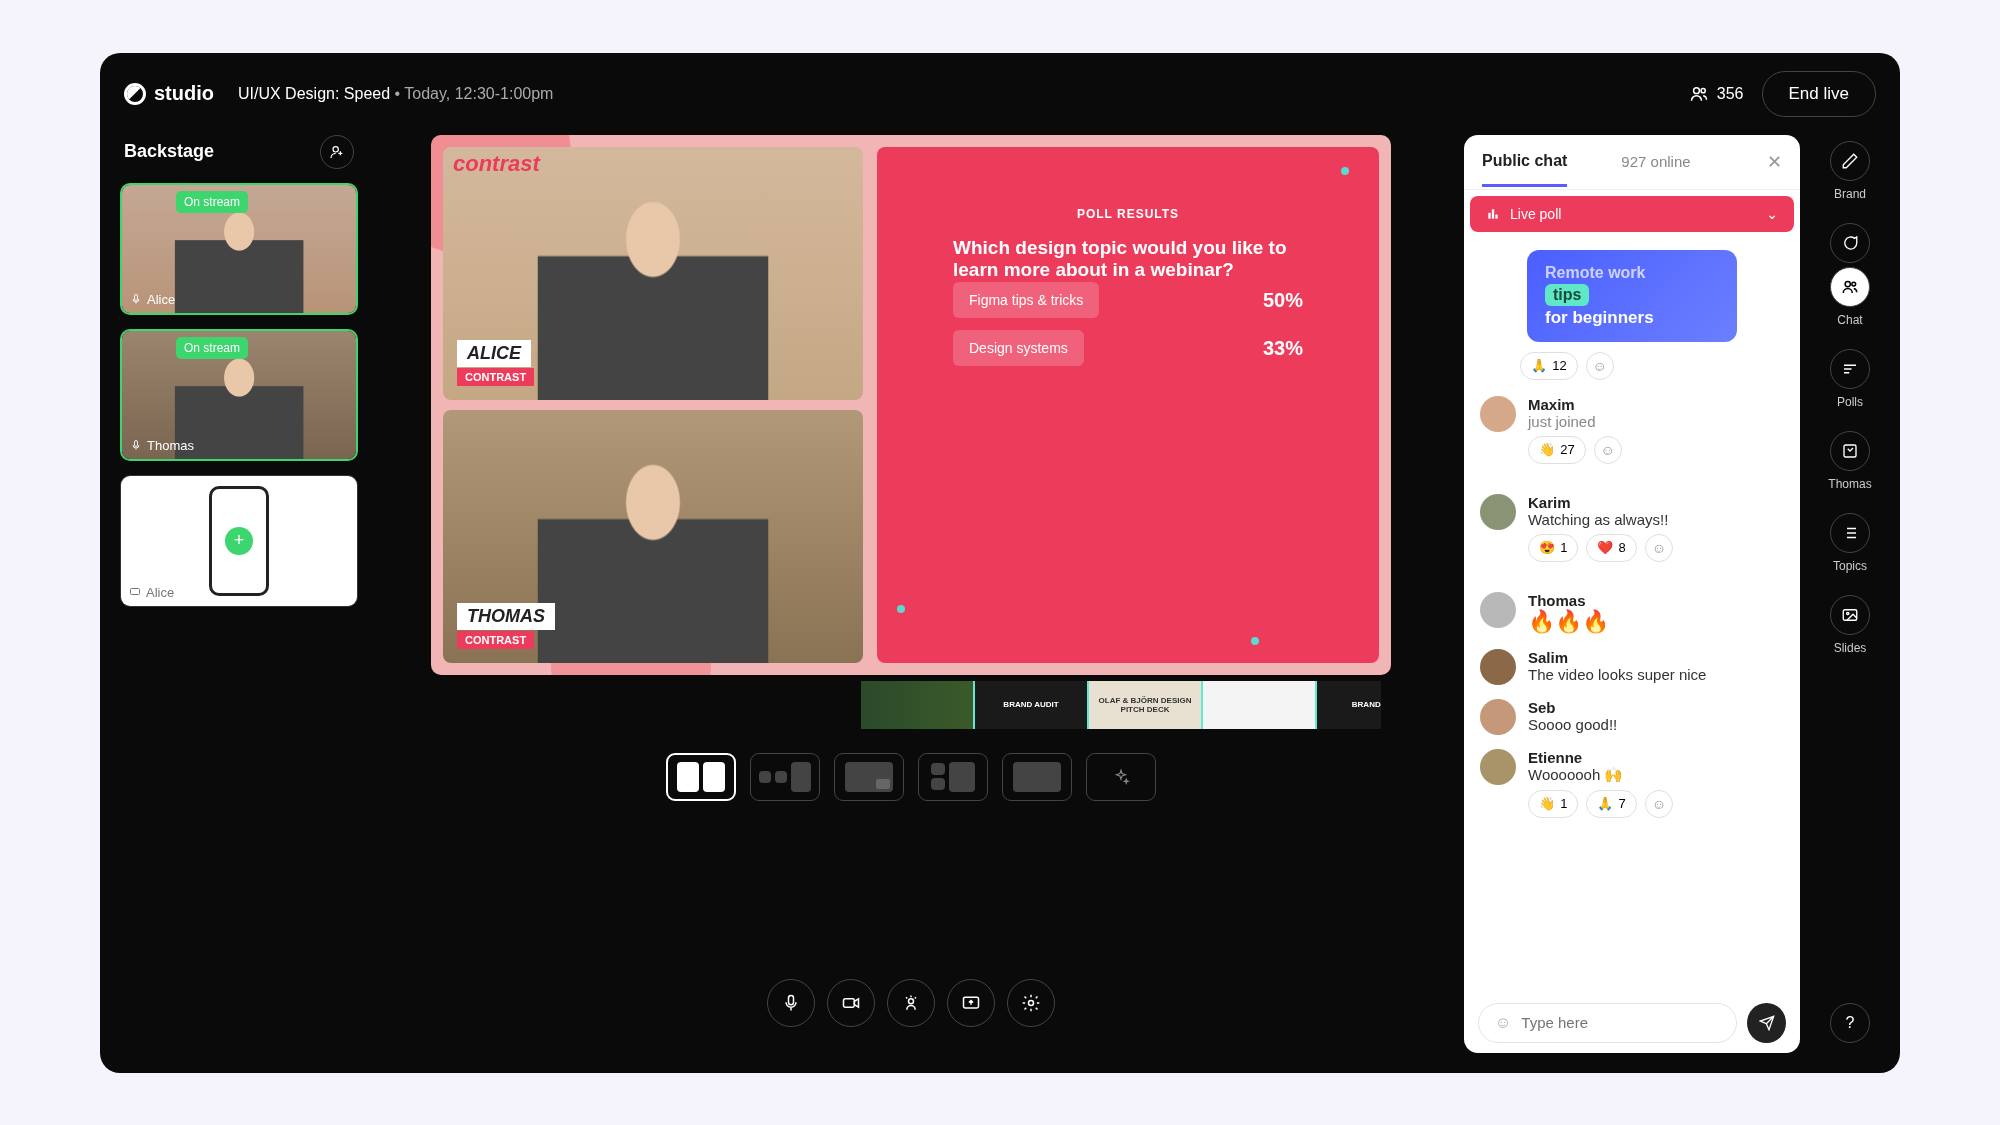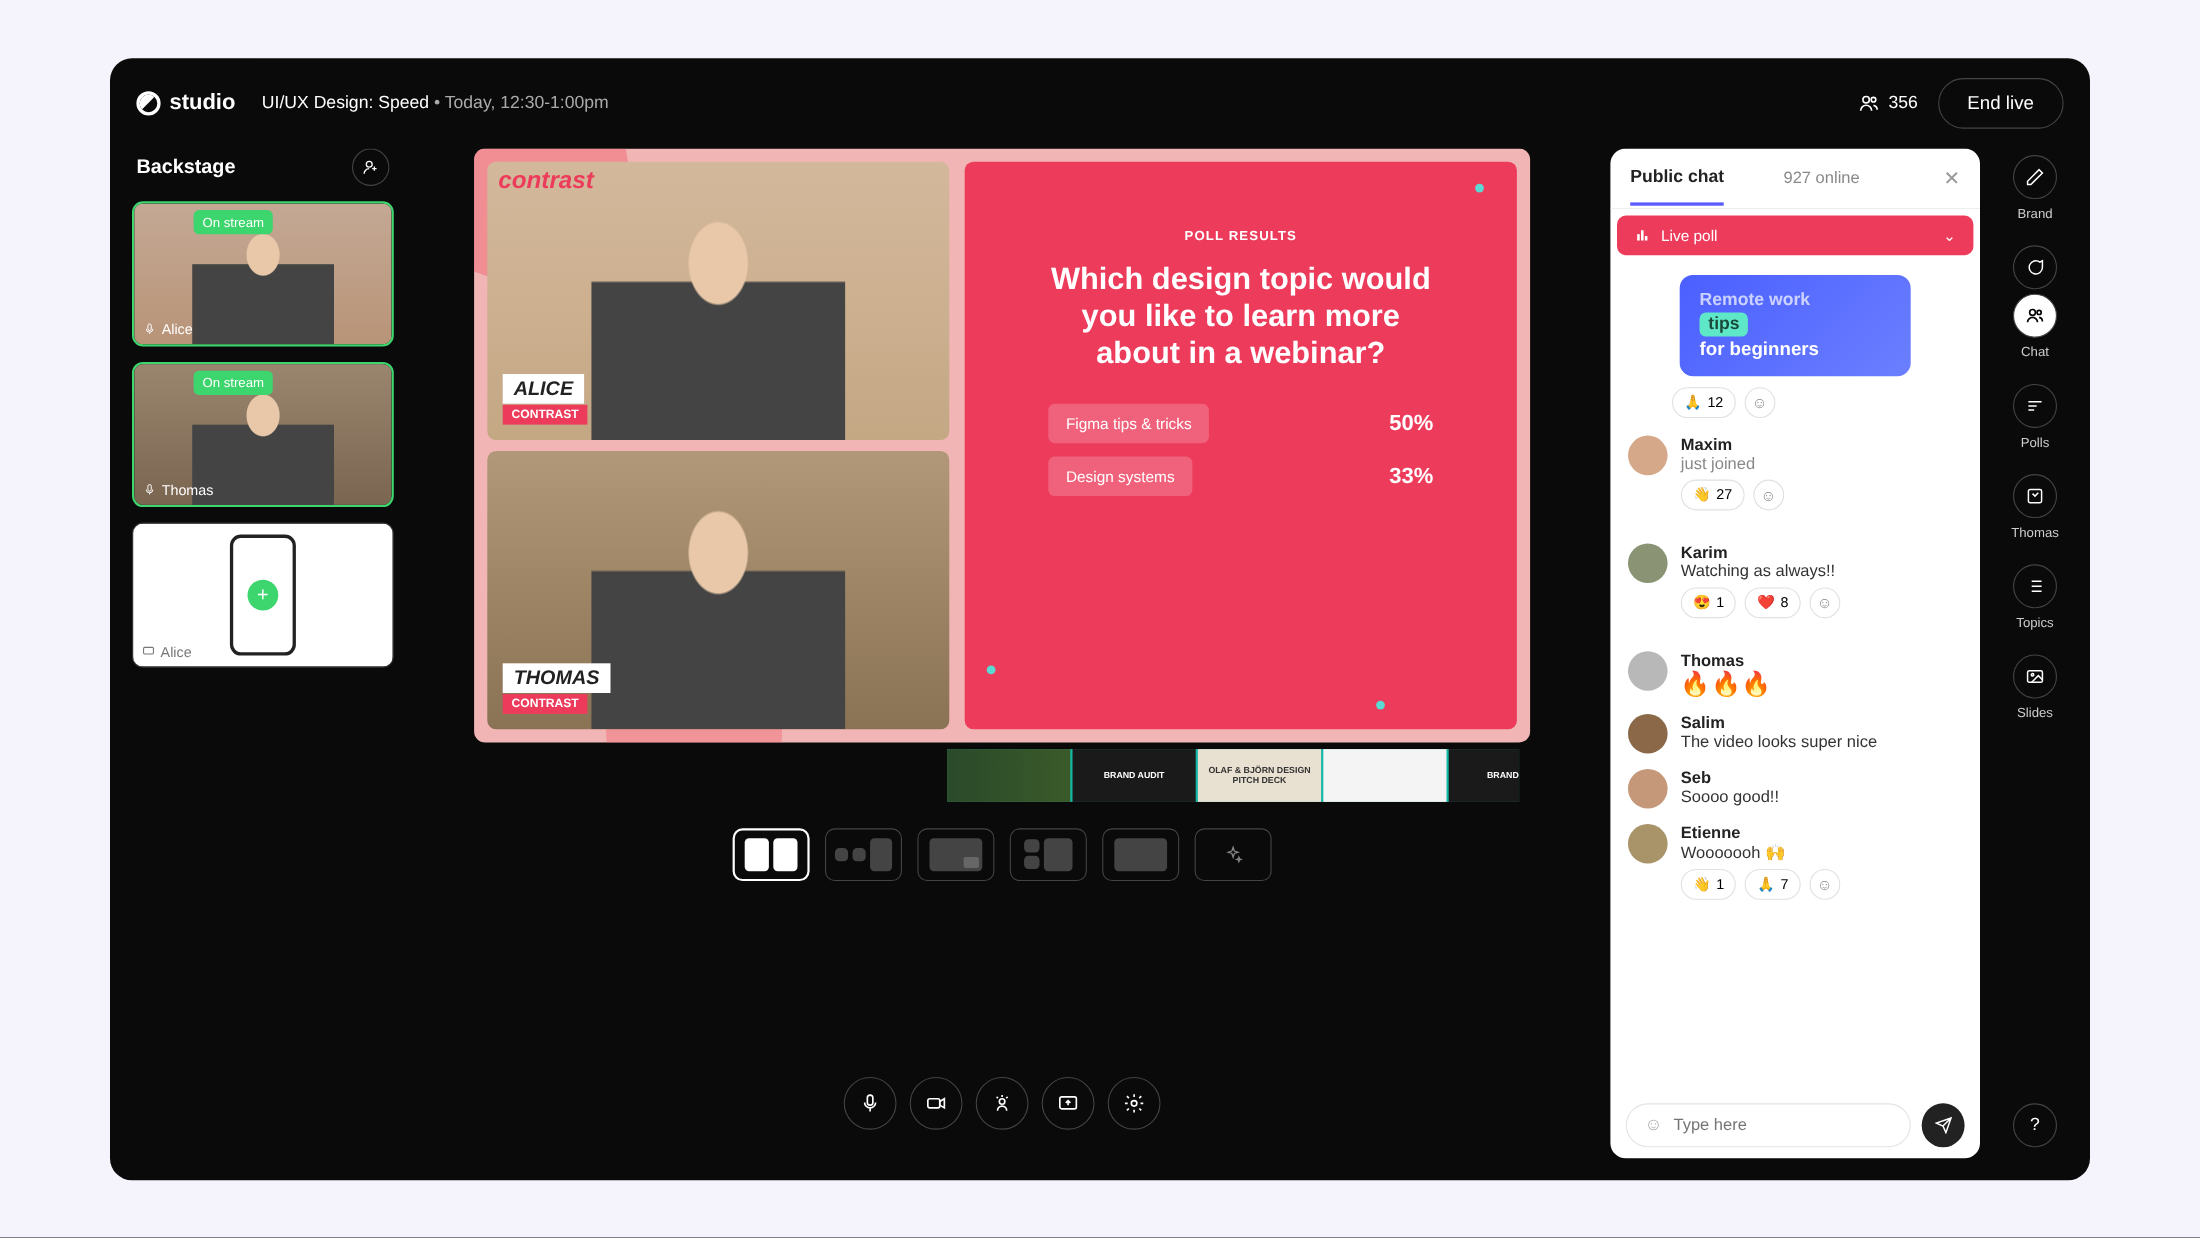--- a/index.html
+++ b/index.html
@@ -48,27 +48,27 @@
 .stage-left { width: 420px; display: flex; flex-direction: column; gap: 10px; z-index: 2; }
 .stage-video { flex: 1; background: #9a8570; border-radius: 8px; position: relative; overflow: hidden; }
 .stage-video.alice { background: linear-gradient(180deg, #d4b89c 0%, #c4a884 100%); }
 .stage-video.thomas { background: linear-gradient(180deg, #b09878 0%, #8a7254 100%); }
 .stage-name-tag { position: absolute; bottom: 14px; left: 14px; }
 .stage-name-tag .name { background: #fff; color: #222; font-weight: 900; font-size: 18px; padding: 3px 10px; font-style: italic; display: inline-block; }
 .stage-name-tag .company { background: #ed3b5b; color: #fff; font-weight: 700; font-size: 11px; padding: 3px 8px; display: inline-block; }
 .stage-right { flex: 1; background: #ed3b5b; border-radius: 8px; z-index: 2; padding: 30px; color: #fff; display: flex; flex-direction: column; align-items: center; position: relative; }
 .poll-deco { position: absolute; width: 8px; height: 8px; border-radius: 50%; background: #5dd9d4; }
 .poll-label { font-size: 12px; font-weight: 800; letter-spacing: 1px; margin-top: 30px; margin-bottom: 16px; }
-.poll-question { font-size: 28px; font-weight: 800; text-align: center; line-height: 1.2; max-width: 350px; margin-bottom: 30px; }
+.poll-question { font-size: 19px; font-weight: 800; text-align: left; line-height: 1.2; max-width: 350px; }
 .poll-opts { width: 100%; max-width: 350px; display: flex; flex-direction: column; gap: 12px; }
 .poll-opt { display: flex; align-items: center; justify-content: space-between; }
 .poll-opt-text { background: rgba(255,255,255,.2); padding: 10px 16px; border-radius: 6px; font-size: 14px; }
 .poll-opt-pct { font-weight: 800; font-size: 20px; }
 
-.slide-strip { width: 520px; height: 48px; margin-top: 6px; display: flex; gap: 2px; overflow: hidden; background:#14b8a6; align-self:flex-end; margin-right:0; }
+.slide-strip { width: 520px; height: 48px; margin-top: 6px; display: flex; gap: 2px; overflow: hidden; background:#5eead4; align-self:flex-end; margin-right:0; }
 .slide-strip .slide { flex: 0 0 112px; background: #ddd; font-size: 8px; color:#333; display:flex;align-items:center;justify-content:center;text-align:center;font-weight:700;}
 .slide.dark { background:#1a1a1a; color:#fff;}
 .slide.green { background: linear-gradient(90deg,#2a4a2a,#3a5a2a);}
 .slide.beige { background:#e8e0d0;}
 .slide.white { background:#f4f4f4;}
 
 .layout-picker { display: flex; gap: 14px; margin-top: 24px; }
 .layout-btn { width: 70px; height: 48px; border: 1px solid #444; border-radius: 9px; background: transparent; cursor: pointer; display: flex; align-items: center; justify-content: center; gap: 4px; padding: 8px; }
 .layout-btn.active { border: 2px solid #fff; }
 .layout-btn .box { background: #fff; border-radius: 4px; }

